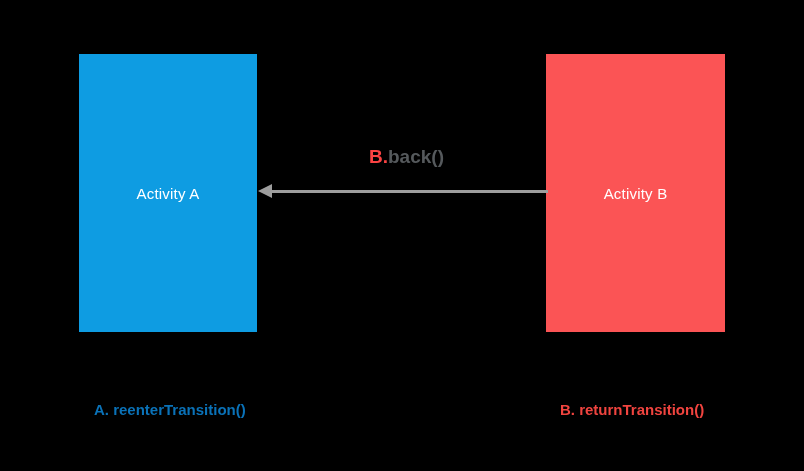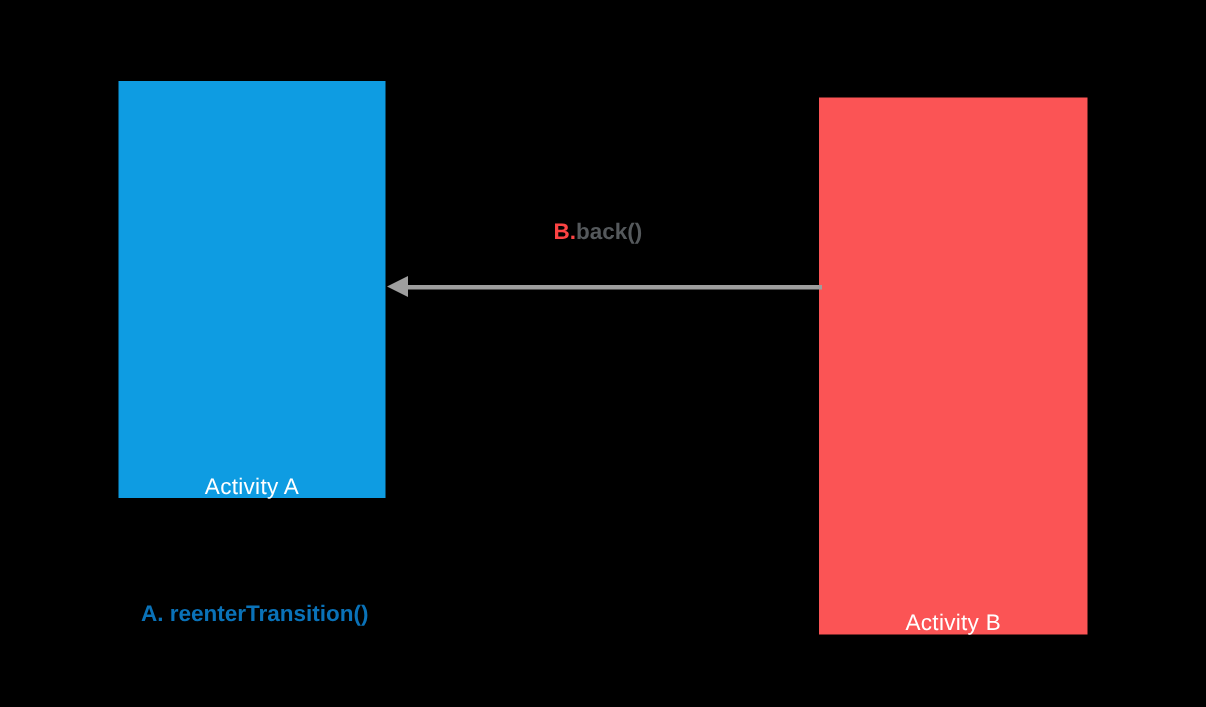--- a/index.html
+++ b/index.html
@@ -17,21 +17,21 @@
     width: 804px;
     height: 471px;
     background: #000000;
     overflow: hidden;
   }
 
   
   .activity-box {
     position: absolute;
     display: flex;
-    align-items: flex-end;
+    align-items: center;
     justify-content: center;
     box-sizing: border-box;
   }
   .activity-box .activity-label {
     color: #ffffff;
     font-size: 15px;
     font-weight: 400;
     letter-spacing: 0.2px;
     line-height: 1;
     white-space: nowrap;
@@ -41,23 +41,22 @@
     left: 79px;
     top: 54px;
     width: 178px;
     height: 278px;
     background: #0E9CE2;
   }
   #box-b {
     left: 546px;
     top: 54px;
     width: 179px;
-    height: 358px;
+    height: 278px;
     background: #FB5455;
-    margin-top: 11px;
   }
 
   
   #arrow-group {
     position: absolute;
     left: 258px;
     top: 178px;
     width: 290px;
     height: 28px;
   }
@@ -78,21 +77,21 @@
     border-top: 7px solid transparent;
     border-bottom: 7px solid transparent;
     border-right: 14px solid #9E9E9E;
   }
 
   
   #arrow-caption {
     position: absolute;
     left: 369px;
     top: 147px;
-    font-size: 15px;
+    font-size: 19px;
     font-weight: 700;
     line-height: 1;
     white-space: nowrap;
   }
   #arrow-caption .seg-accent {
     color: #FB4343;
   }
   #arrow-caption .seg-neutral {
     color: #55595C;
   }
@@ -134,14 +133,15 @@
     <div id="arrow-line"></div>
     <div id="arrow-head"></div>
   </div>
 
   <div id="arrow-caption">
     <span class="seg-accent">B.</span><span class="seg-neutral">back()</span>
   </div>
 
   <div class="transition-label" id="label-a">A. reenterTransition()</div>
 
+  <div class="transition-label" id="label-b">B. returnTransition()</div>
 
 </div>
 
 </body></html>

